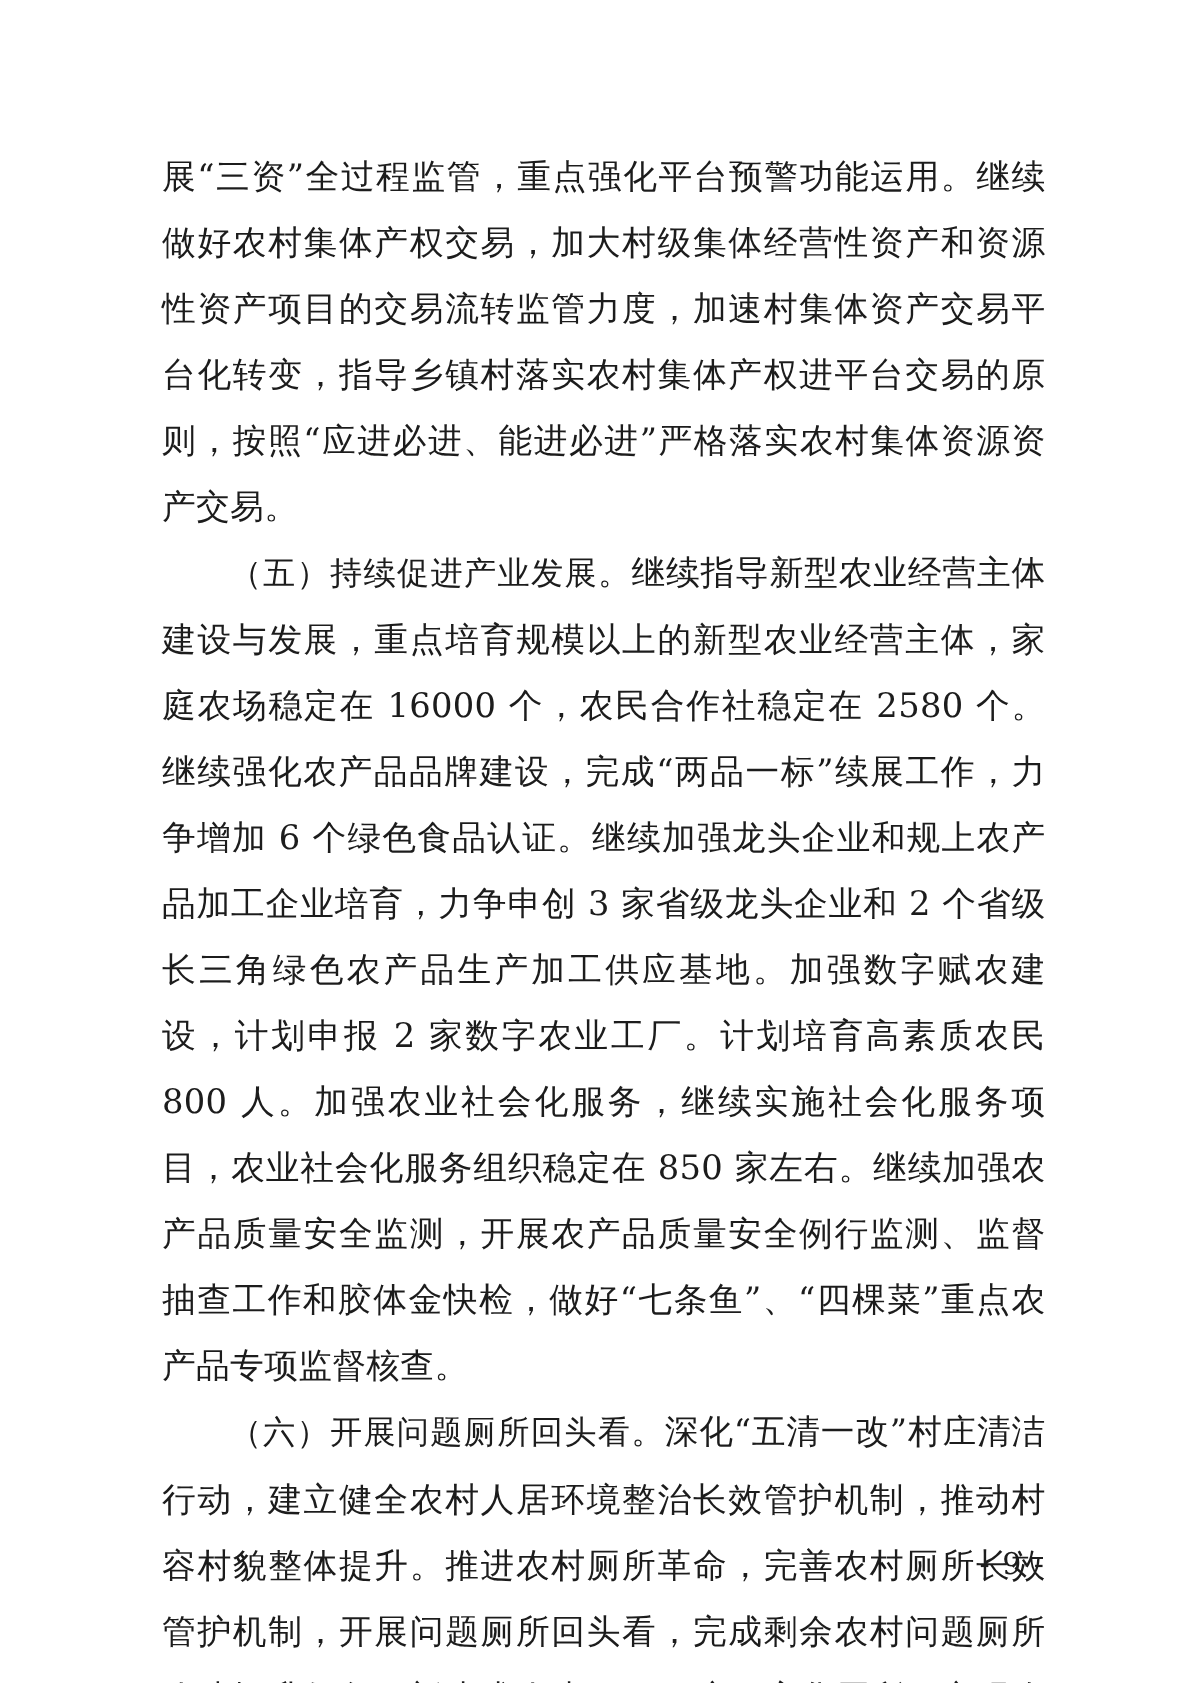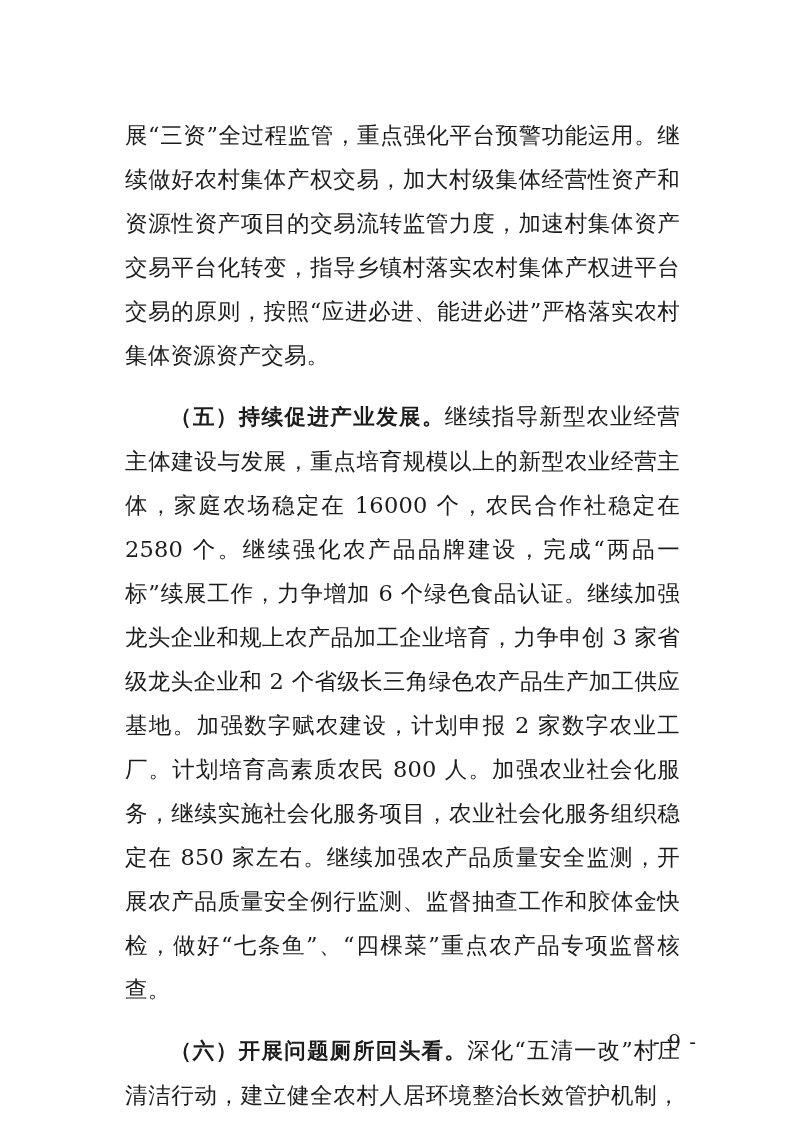--- a/index.html
+++ b/index.html
@@ -25,31 +25,31 @@
   }
   .body-text {
     font-size: 22.5px;
     line-height: 44px;
     text-align: justify;
     text-justify: inter-ideograph;
     letter-spacing: 0.2px;
     color: #1c1c1c;
   }
   .para {
-    margin: 17px;
+    margin: 0;
     text-indent: 0;
   }
   .para + .para {
     margin-top: 0px;
   }
   .indent {
     text-indent: 45px;
   }
   .lead {
-    font-weight: bold;
+    font-weight: normal;
     font-family: "DejaVu Sans", "Liberation Sans", sans-serif;
     font-size: 21.5px;
     letter-spacing: 0.5px;
   }
   .page-number {
     position: absolute;
     left: 0;
     right: 96px;
     bottom: 68px;
     text-align: right;

